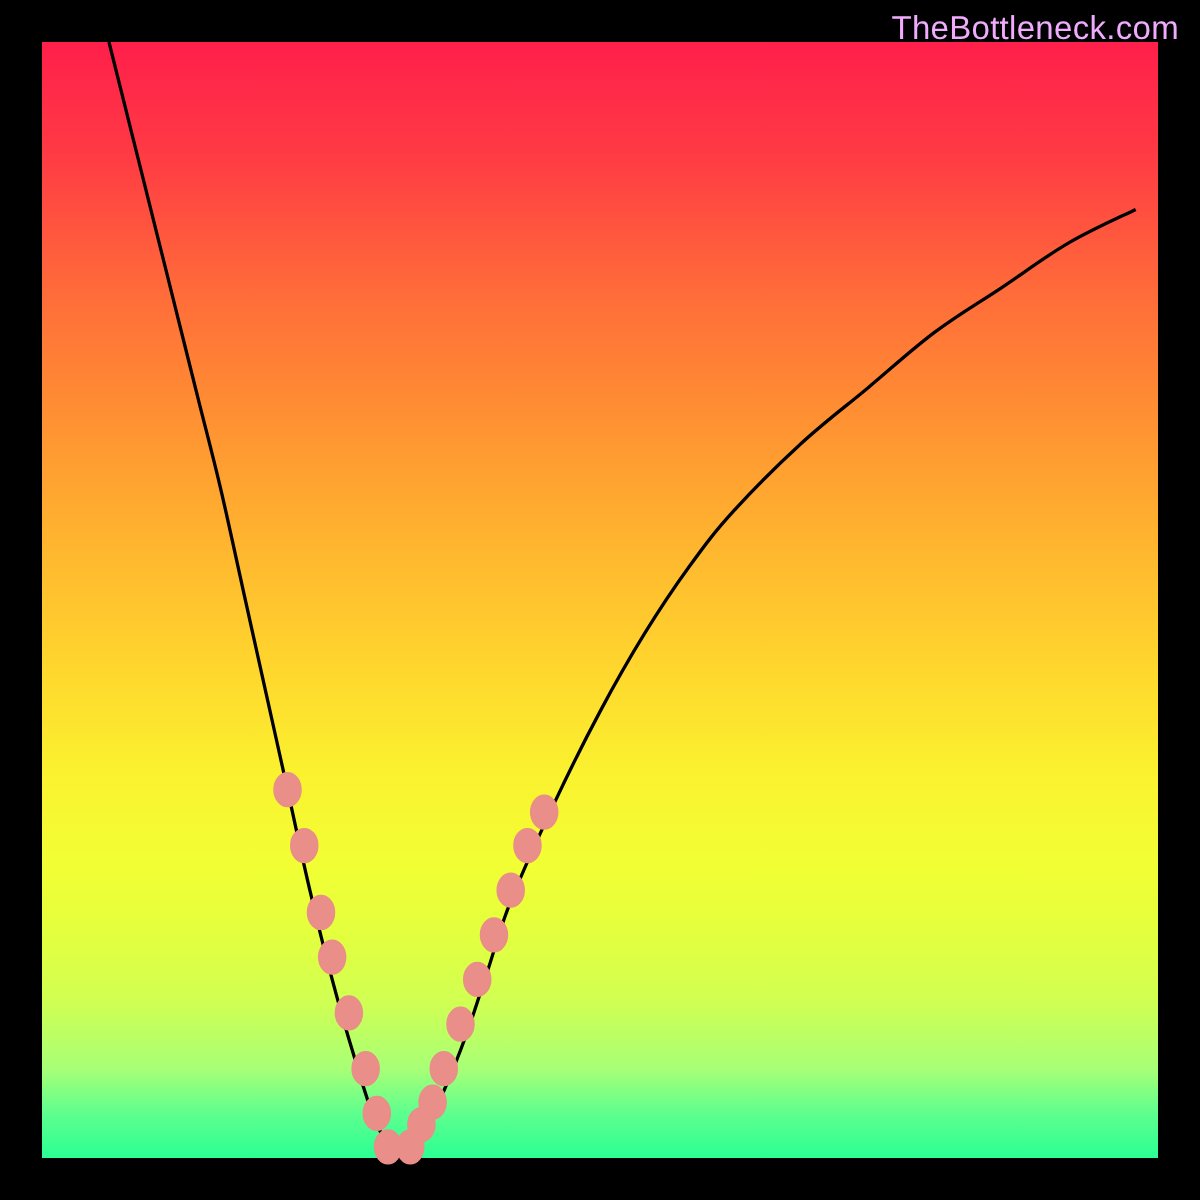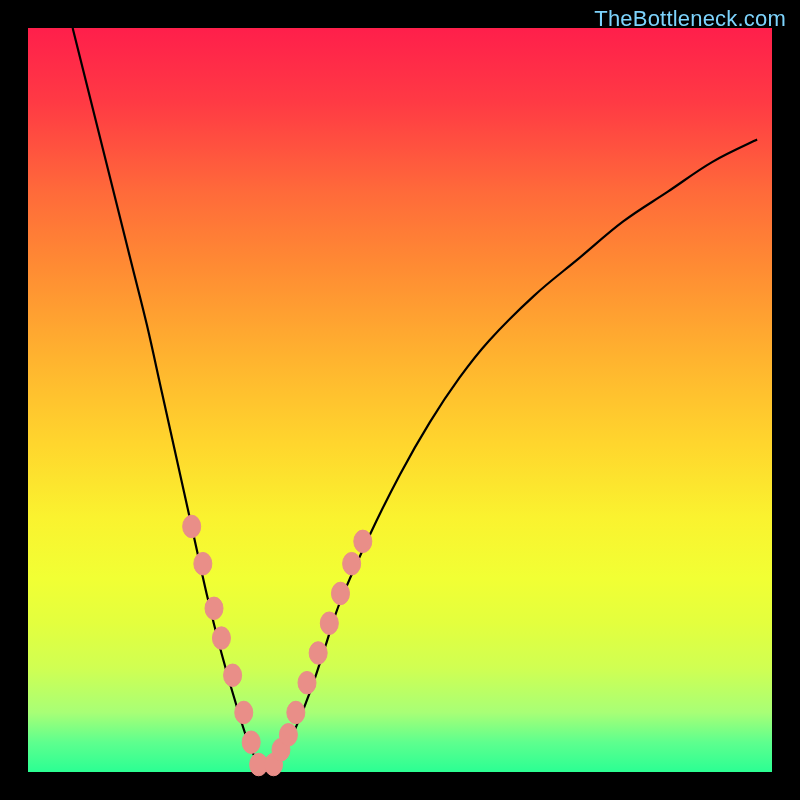--- a/index.html
+++ b/index.html
@@ -35,21 +35,21 @@
       #e3ff3e 80%,
       #d0ff52 86%,
       #a8ff76 92%,
       #5eff8e 96%,
       #2bff93 100%);
   }
   .watermark {
     position: absolute;
     top: 6px;
     right: 14px;
-    color: #7dd3fc;
+    color: #f0abfc;
     font-size: 22px;
     letter-spacing: 0.2px;
     font-weight: 500;
     user-select: none;
   }
   svg.curve {
     position: absolute;
     left: 28px;
     top: 28px;
     width: 744px;

